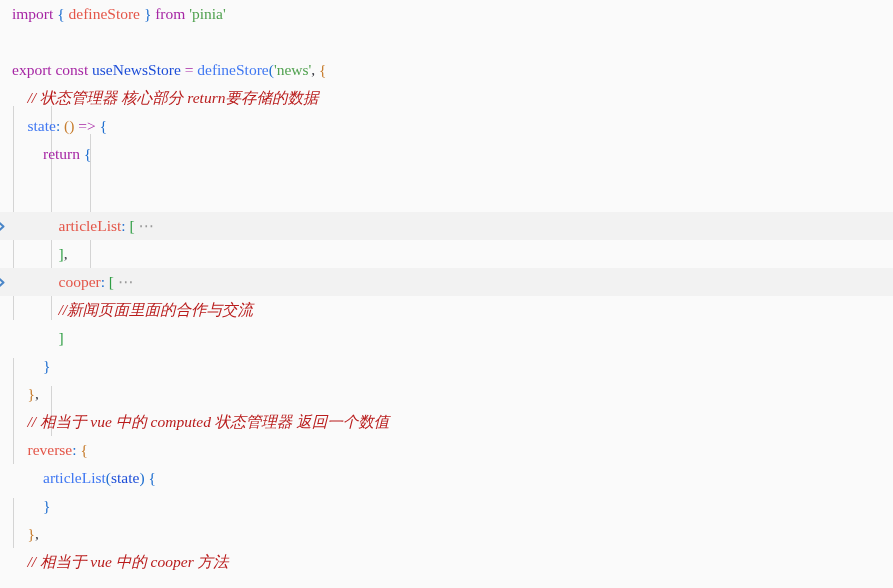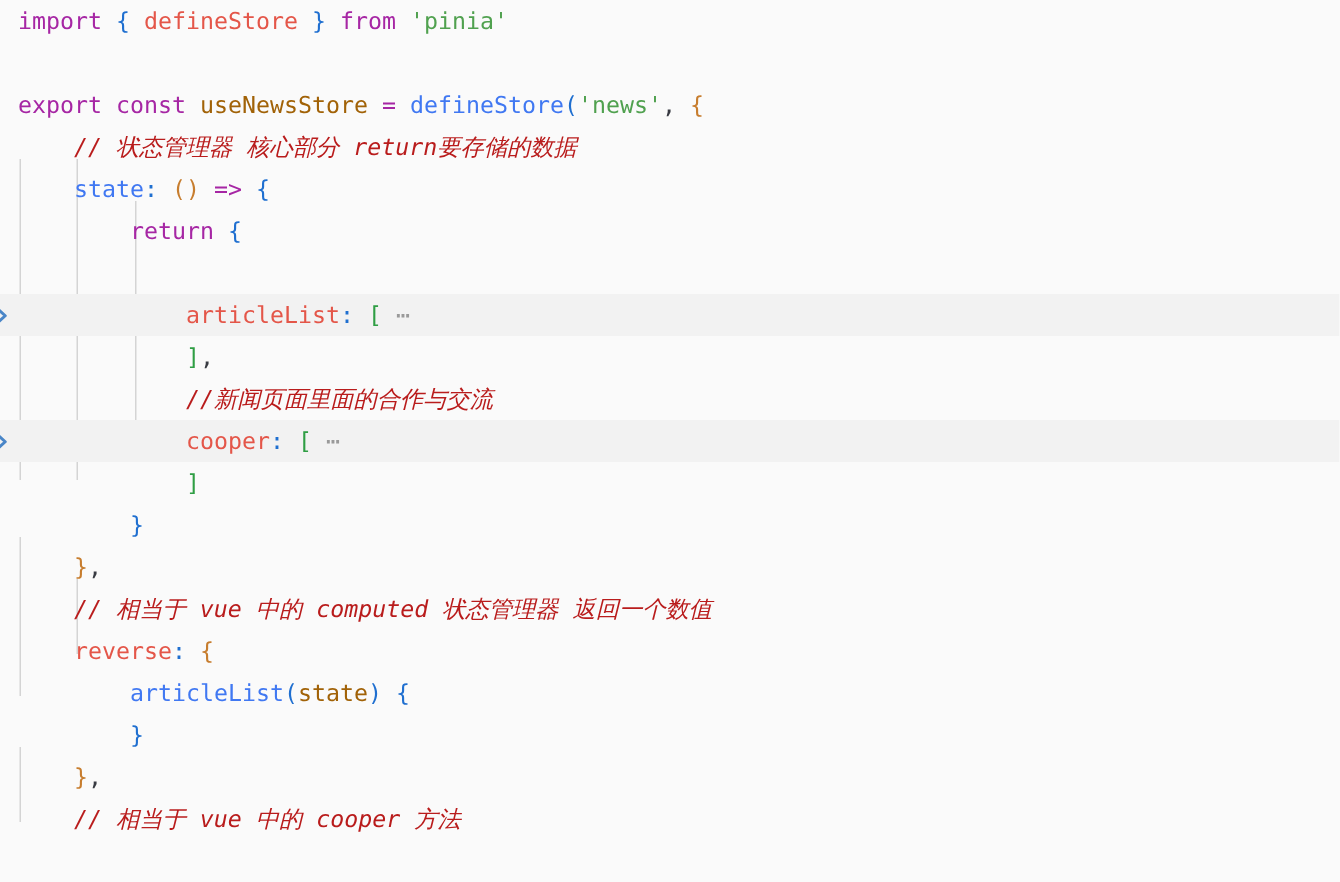--- a/index.html
+++ b/index.html
@@ -43,20 +43,21 @@
     left: 0; top: 0;
     width: 893px;
   }
   .row {
     position: relative;
     height: 28px;
     line-height: 28px;
     white-space: pre;
     padding-left: 12px;
     box-sizing: border-box;
+    font-family: Liberation Serif, serif;
   }
   .row.hl {
     background: #f2f2f2;
   }
 
   
   .fold-marker {
     position: absolute;
     left: -4px;
     top: 9px;
@@ -69,21 +70,21 @@
   .fold-marker svg { display: block; }
 
   
   .fold-dots {
     color: #9a9a9a;
     letter-spacing: 1px;
   }
 
   
   .kw       { color: #a626a4; }              
-  .ident    { color: #a16207; }              
+  .ident    { color: #1d4ed8; }              
   .fn       { color: #4078f2; }              
   .prop     { color: #4078f2; }              
   .propred  { color: #e45649; }              
   .str      { color: #50a14f; }              
   .cmt      { color: #b91c1c; font-style: italic; }
   .brbl     { color: #1f6fd0; }              
   .brgr     { color: #2f9e44; }              
   .bror     { color: #c77d2e; }              
   .punc     { color: #383a42; }              
   .colon    { color: #1f6fd0; }
@@ -102,28 +103,28 @@
       <div class="guide" style="left: 13px; top: 498px; height: 50px; background: rgb(212, 212, 212);"></div>
     </div>
   <div class="rows">
       <div class="row"><span class="kw">import</span><span class="punc"> </span><span class="brbl">{</span><span class="punc"> </span><span class="propred">defineStore</span><span class="punc"> </span><span class="brbl">}</span><span class="punc"> </span><span class="kw">from</span><span class="punc"> </span><span class="str">'pinia'</span></div>
       <div class="row"></div>
       <div class="row"><span class="kw">export</span><span class="punc"> </span><span class="kw">const</span><span class="punc"> </span><span class="ident">useNewsStore</span><span class="punc"> </span><span class="op">=</span><span class="punc"> </span><span class="fn">defineStore</span><span class="brbl">(</span><span class="str">'news'</span><span class="punc">,</span><span class="punc"> </span><span class="bror">{</span></div>
       <div class="row"><span class="punc">    </span><span class="cmt">// 状态管理器 核心部分 return要存储的数据</span></div>
       <div class="row"><span class="punc">    </span><span class="prop">state</span><span class="colon">:</span><span class="punc"> </span><span class="bror">(</span><span class="bror">)</span><span class="punc"> </span><span class="op">=&gt;</span><span class="punc"> </span><span class="brbl">{</span></div>
       <div class="row"><span class="punc">        </span><span class="kw">return</span><span class="punc"> </span><span class="brbl">{</span></div>
       <div class="row"><span class="punc">            </span></div>
-      <div class="row hl" style="background: rgb(242, 242, 242);"><span class="fold-marker"><svg width="11" height="11" viewBox="0 0 11 11">
+      <div class="row hl" style="background: rgb(242, 242, 242); margin-top: 16px;"><span class="fold-marker"><svg width="11" height="11" viewBox="0 0 11 11">
             <path d="M3 1.5 L7.5 5.5 L3 9.5" fill="none" stroke="#4a86c8" stroke-width="2" stroke-linecap="round" stroke-linejoin="round"></path>
           </svg></span><span class="punc">            </span><span class="propred">articleList</span><span class="colon">:</span><span class="punc"> </span><span class="brgr">[</span><span class="punc"> </span><span class="fold-dots">⋯</span></div>
       <div class="row"><span class="punc">            </span><span class="brgr">]</span><span class="punc">,</span></div>
-      <div class="row"><span class="punc">            </span><span class="cmt">//新闻页面里面的合作与交流</span></div>
       <div class="row hl" style="background: rgb(242, 242, 242);"><span class="fold-marker"><svg width="11" height="11" viewBox="0 0 11 11">
             <path d="M3 1.5 L7.5 5.5 L3 9.5" fill="none" stroke="#4a86c8" stroke-width="2" stroke-linecap="round" stroke-linejoin="round"></path>
           </svg></span><span class="punc">            </span><span class="propred">cooper</span><span class="colon">:</span><span class="punc"> </span><span class="brgr">[</span><span class="punc"> </span><span class="fold-dots">⋯</span></div>
+      <div class="row"><span class="punc">            </span><span class="cmt">//新闻页面里面的合作与交流</span></div>
       <div class="row"><span class="punc">            </span><span class="brgr">]</span></div>
       <div class="row"><span class="punc">        </span><span class="brbl">}</span></div>
       <div class="row"><span class="punc">    </span><span class="bror">}</span><span class="punc">,</span></div>
       <div class="row"><span class="punc">    </span><span class="cmt">// 相当于 vue 中的 computed 状态管理器 返回一个数值</span></div>
       <div class="row"><span class="punc">    </span><span class="propred">reverse</span><span class="colon">:</span><span class="punc"> </span><span class="bror">{</span></div>
       <div class="row"><span class="punc">        </span><span class="fn">articleList</span><span class="brbl">(</span><span class="ident">state</span><span class="brbl">)</span><span class="punc"> </span><span class="brbl">{</span></div>
       <div class="row"><span class="punc">        </span><span class="brbl">}</span></div>
       <div class="row"><span class="punc">    </span><span class="bror">}</span><span class="punc">,</span></div>
       <div class="row"><span class="punc">    </span><span class="cmt">// 相当于 vue 中的 cooper 方法</span></div>
     </div>

